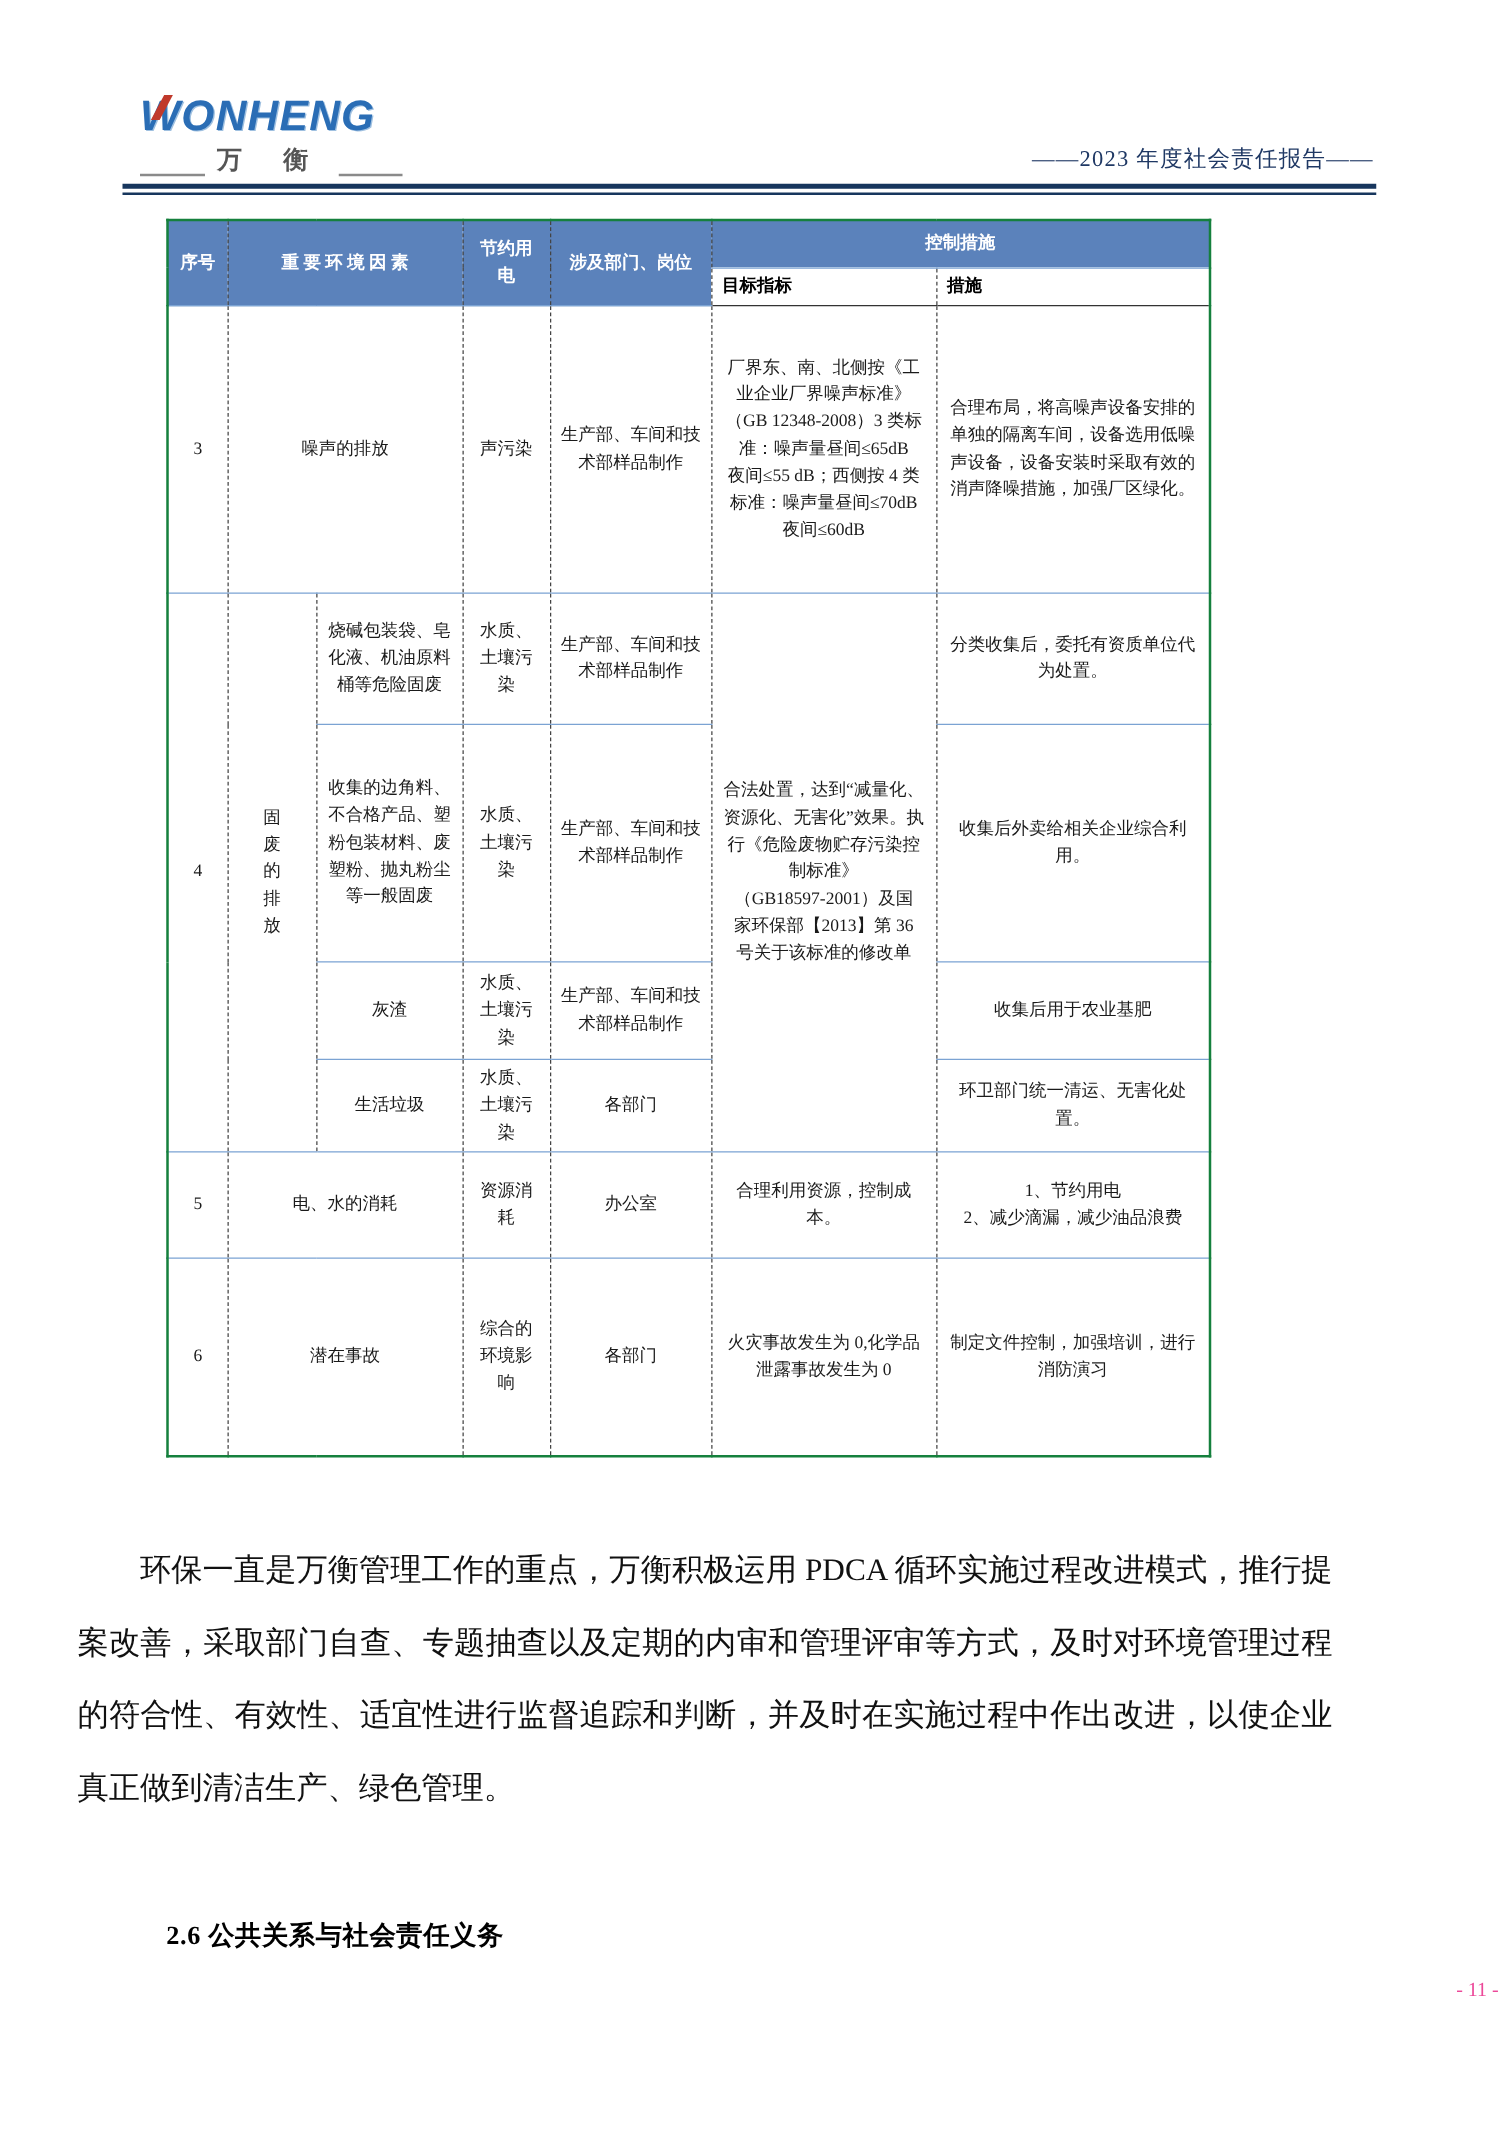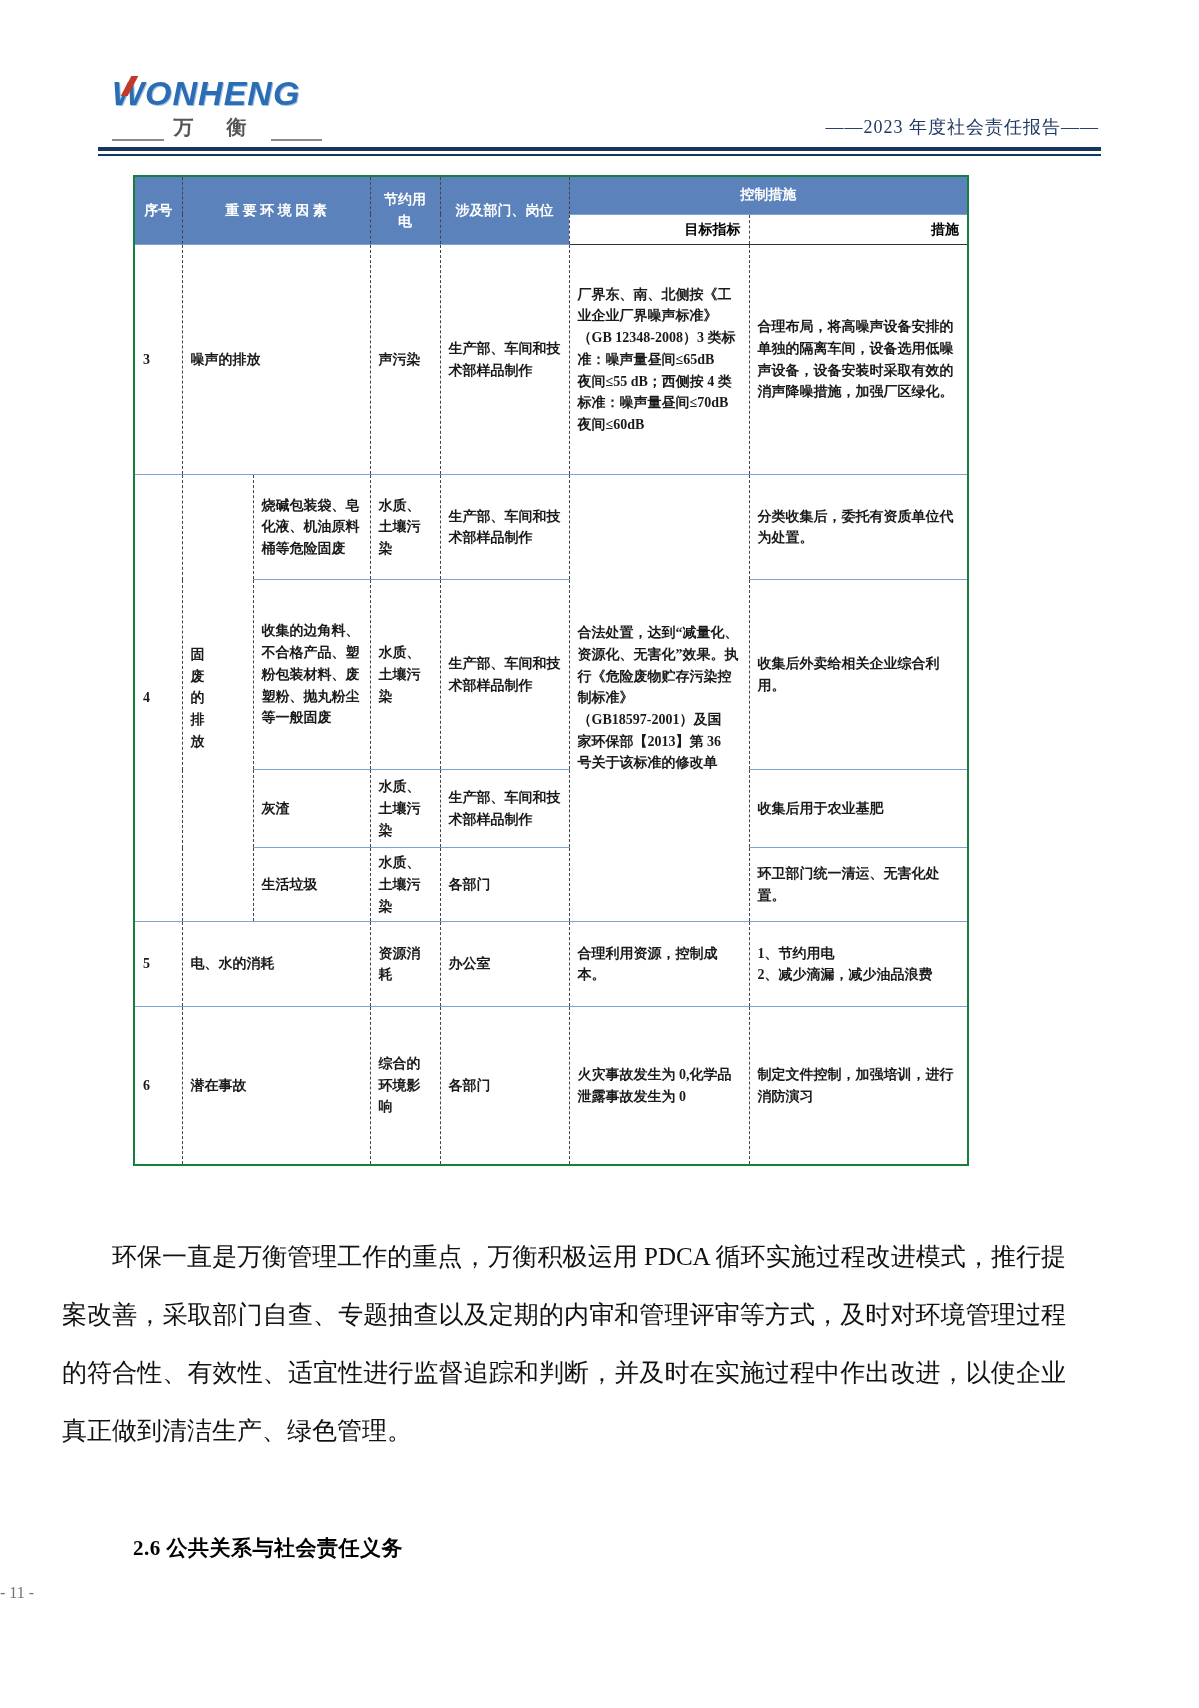--- a/index.html
+++ b/index.html
@@ -75,35 +75,35 @@
     line-height: 1.55;
     border: 2px solid #15803d;
   }
   .env-table td, .env-table th {
     border-left: 1px dashed #444;
     border-right: 1px dashed #444;
     border-top: 1px solid #7ba3d3;
     border-bottom: 1px solid #7ba3d3;
     padding: 4px 8px;
     vertical-align: middle;
-    text-align: left;
-    font-weight: bold;
+    text-align: center;
+    font-weight: normal;
     word-break: break-word;
   }
   .env-table th.blue {
     background: #5b82bb;
     color: #ffffff;
     text-align: center;
     font-weight: bold;
     border-top: 1px solid #5b82bb;
   }
   .env-table th.subhead {
     background: #ffffff;
     color: #000;
-    text-align: right;
+    text-align: left;
     font-weight: bold;
     border-bottom: 1.5px solid #333;
     border-top: 1px solid #fff;
     margin-top: 24px;
   }
   .cell-center { text-align: center; }
   .pre-line { white-space: pre-line; }
   .justify { text-align: justify; }
   tr.r3 { height: 230px; }
   tr.r4a { height: 105px; }
@@ -130,23 +130,23 @@
     font-weight: bold;
     color: #000;
     letter-spacing: 0.5px;
   }
 
   
   .page-footer {
     position: absolute;
     bottom: 106px;
     left: 0; right: 0;
-    text-align: left;
+    text-align: right;
     font-size: 16px;
-    color: #737373;
+    color: #ec4899;
   }
 </style>
 </head>
 <body>
 
 <div class="page-header">
   <div class="logo">
     <div class="logo-accent"></div>
     <div class="logo-word">WONHENG</div>
     <div class="logo-sub-row">

